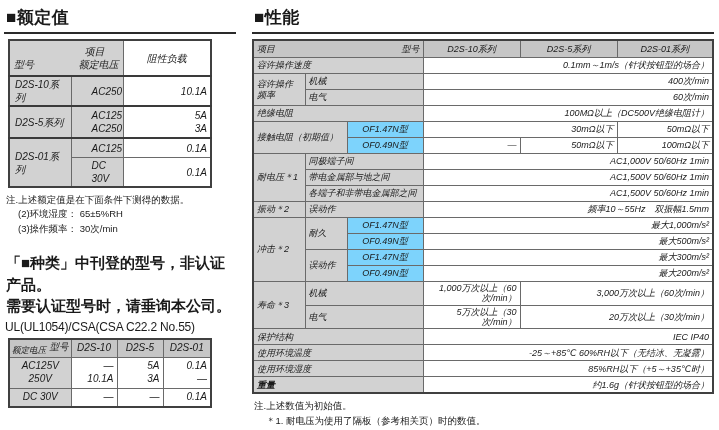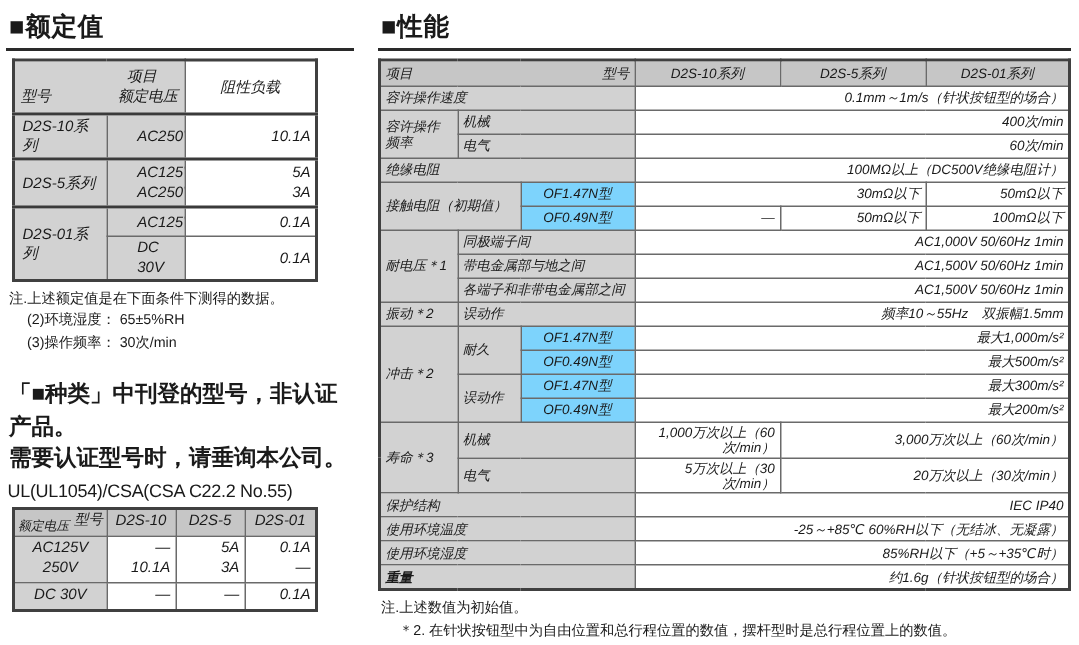--- a/index.html
+++ b/index.html
@@ -305,16 +305,17 @@
       </tr>
       <tr>
         <td colspan="3" class="gray lab wlab">重量</td>
         <td colspan="3" class="val">约1.6g（针状按钮型的场合）</td>
       </tr>
     </tbody>
   </table>
 
   <div class="notes">
     <div class="bold">注.上述数值为初始值。</div>
+    <div class="sub">＊1. 耐电压为使用了隔板（参考相关页）时的数值。</div>
     <div class="sub">＊2. 在针状按钮型中为自由位置和总行程位置的数值，摆杆型时是总行程位置上的数值。</div>
 
   </div>
 </div>
 
 </body></html>

